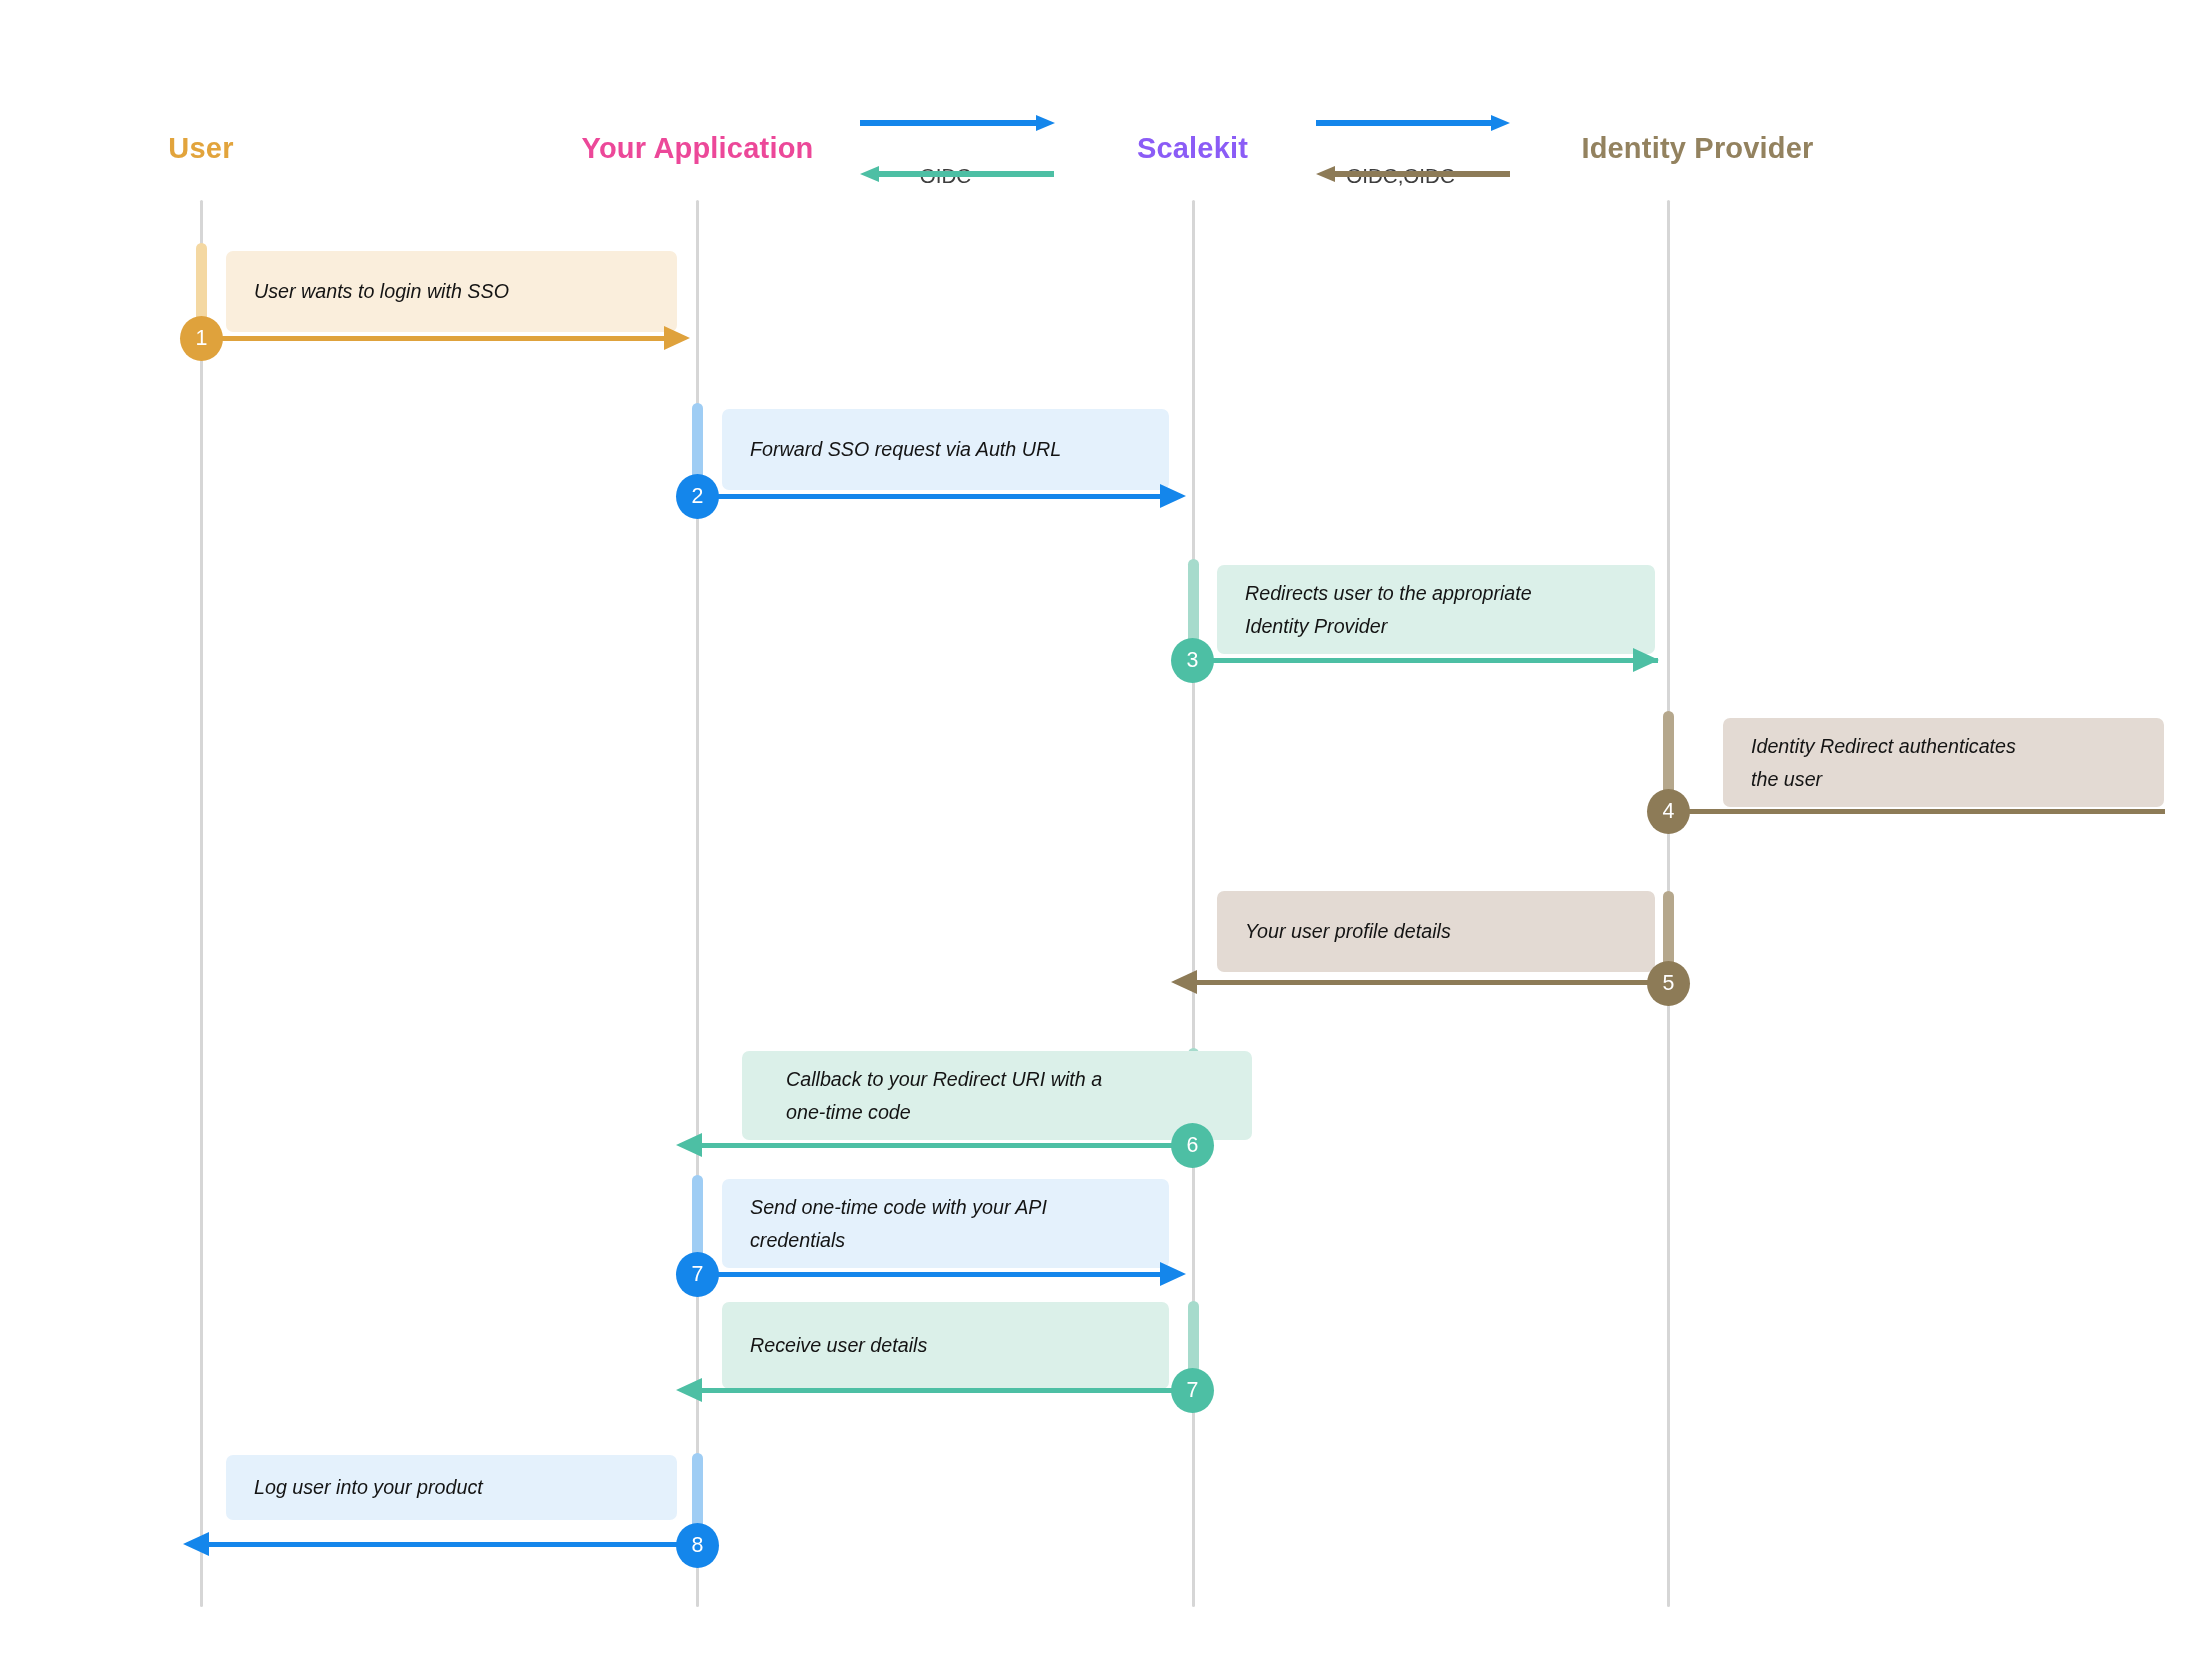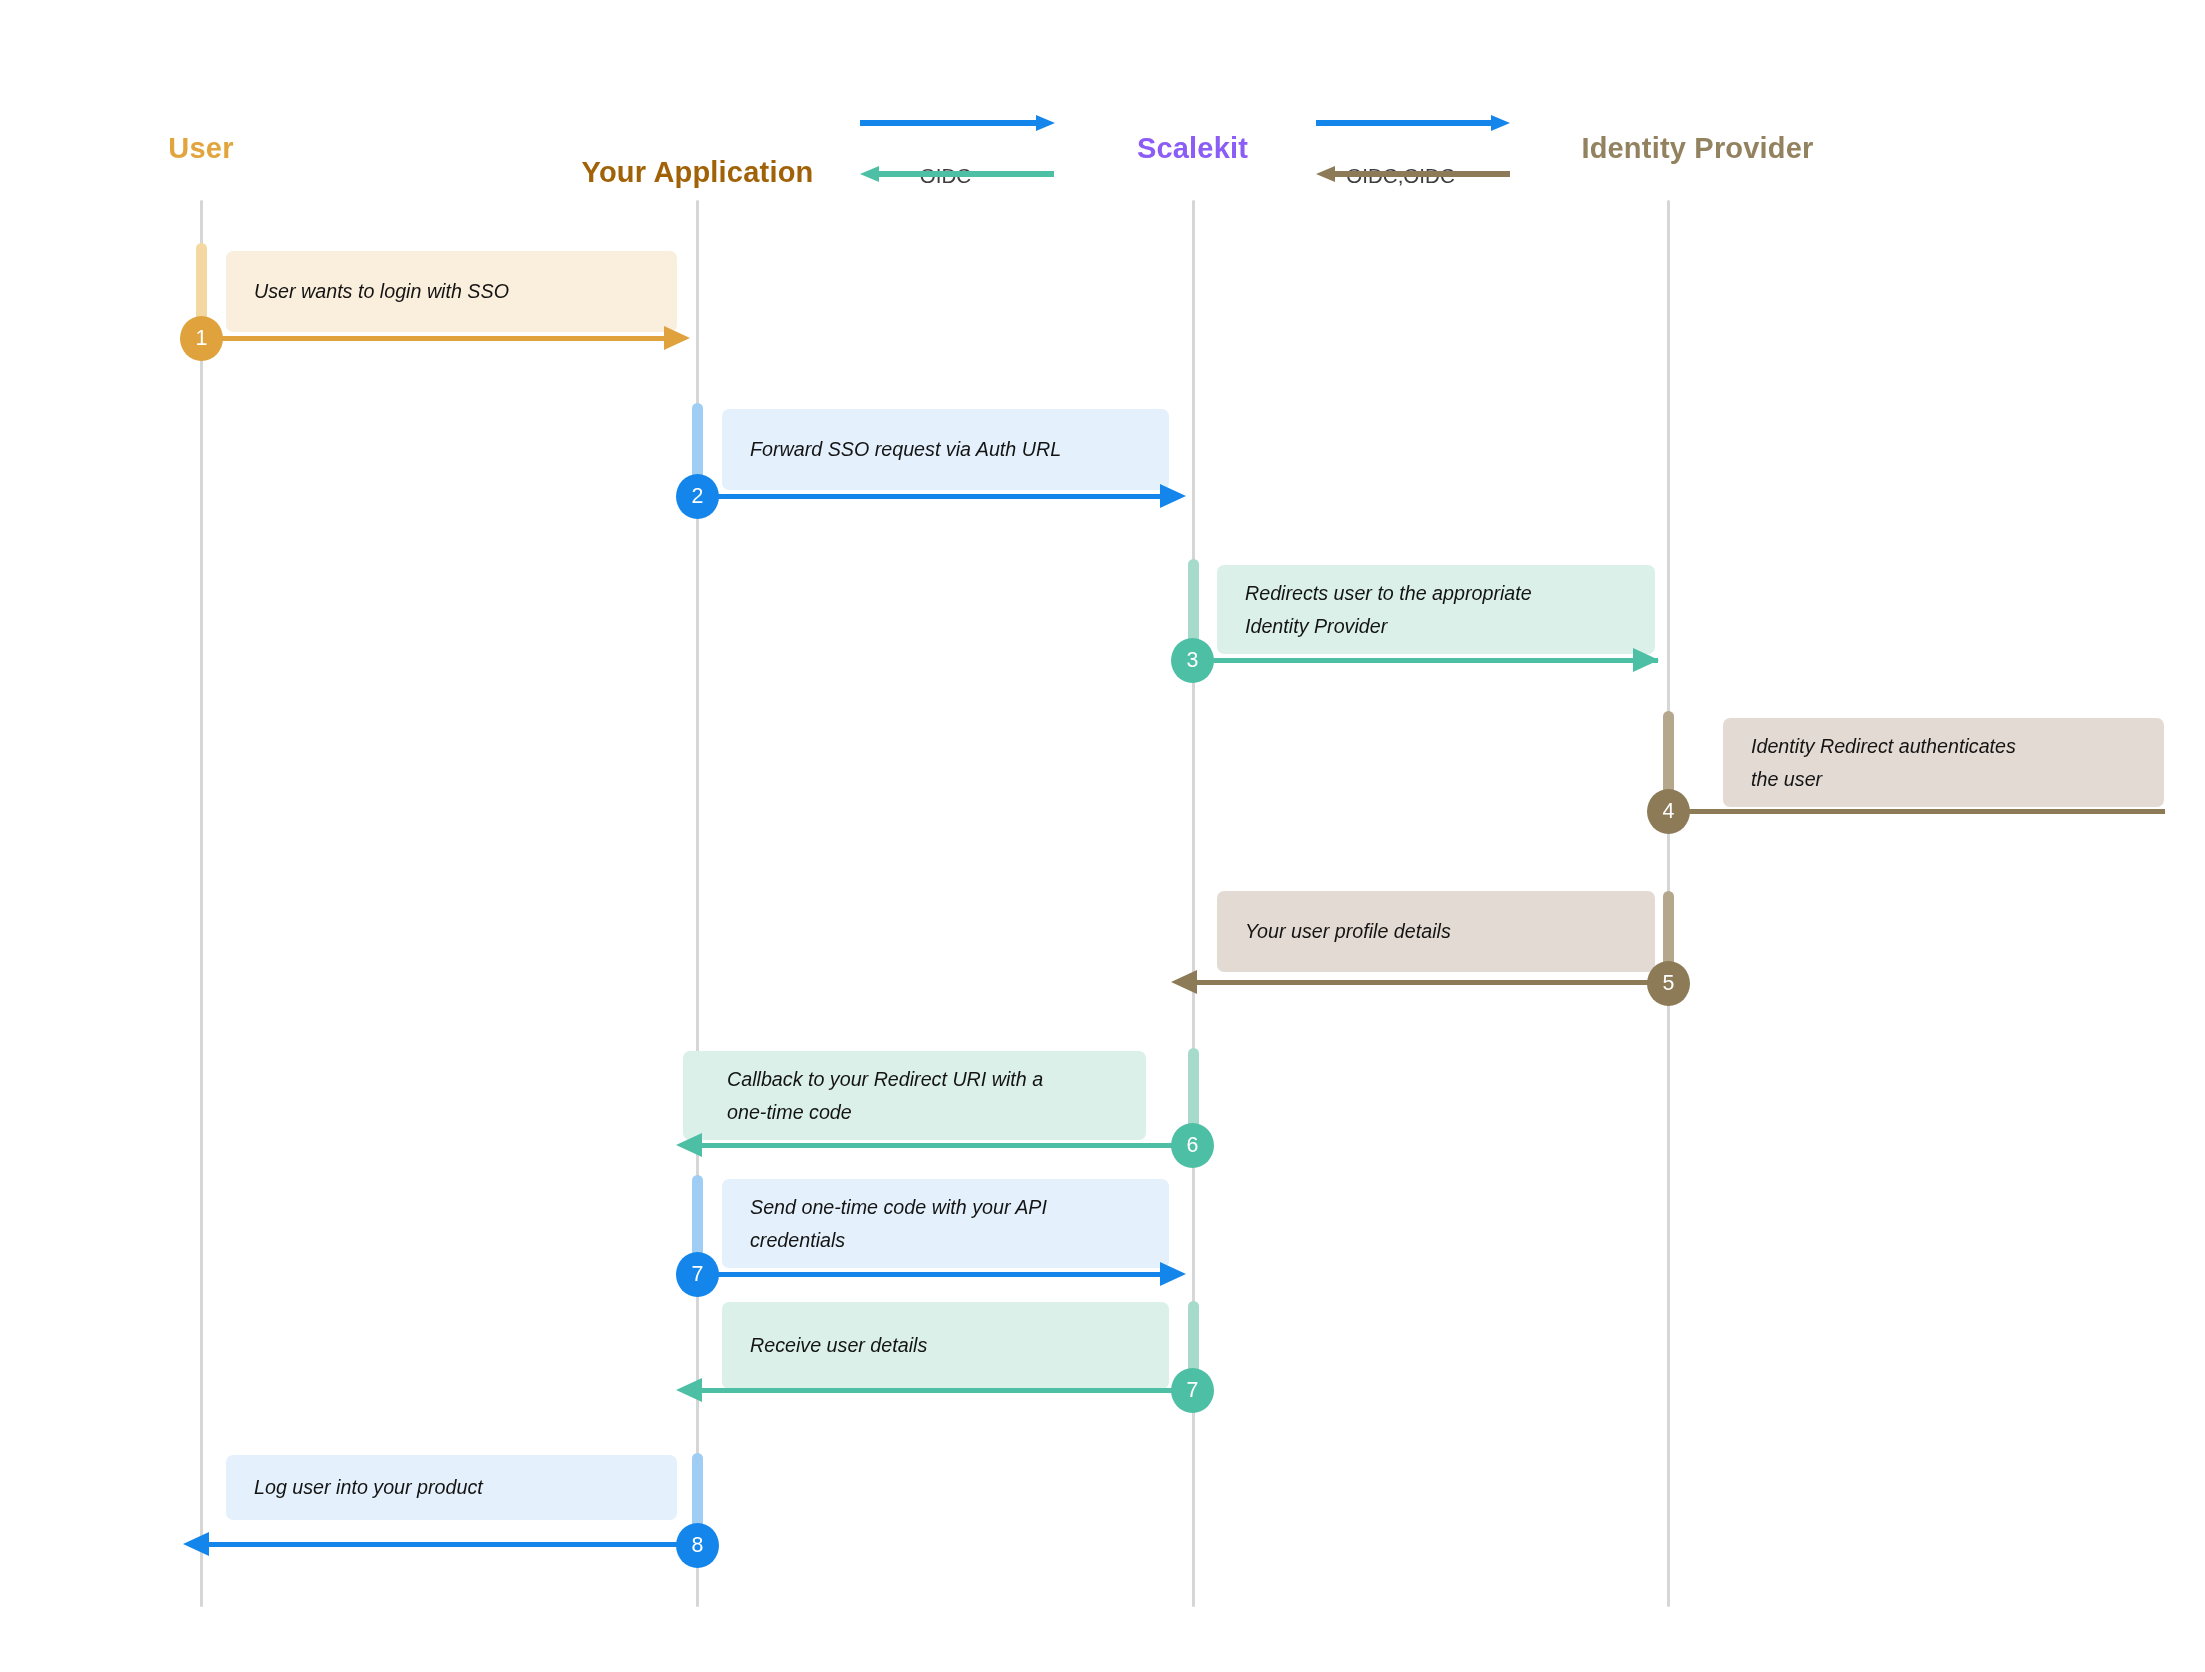--- a/index.html
+++ b/index.html
@@ -118,21 +118,21 @@
     white-space: nowrap;
     margin-top: 26px;
   }
 </style>
 </head>
 <body>
 
 <div id="canvas">
 
   <div class="actor-label" style="left:67px; width:268px; color:#E2A43C;">User</div>
-  <div class="actor-label" style="left:474px; width:447px; color:#a16207;margin-top:24px;">Your Application</div>
+  <div class="actor-label" style="left:474px; width:447px; color:#ec4899;">Your Application</div>
   <div class="actor-label" style="left:969px; width:447px; color:#8b5cf6;">Scalekit</div>
   <div class="actor-label" style="left:1474px; width:447px; color:#93825F;">Identity Provider</div>
 
   <div>
     <div class="proto-line fwd" style="left:860px; top:120px; width:176px;"></div>
     <div class="proto-head-right" style="left:1036px; top:115px;"></div>
     <div class="proto-label" style="left:856px; top:135px;">OIDC</div>
     <div class="proto-line" style="left:879px; top:171px; width:175px; background:#4DBFA4;"></div>
     <div class="proto-head-left" style="left:860px; top:166px; border-right:19px solid #4DBFA4;"></div>
   </div>
@@ -196,21 +196,21 @@
     <div class="msg-box" style="left:1217px; top:891px; width:438px; height:81px;">
       <span>Your user profile details</span>
     </div>
     <div class="head-left" style="left:1171px; top:970px;"></div>
     <div class="msg-line" style="left:1194px; top:980px; width:475px;"></div>
     <div class="step-badge" style="left:1647px; top:961px;">5</div>
   </div>
 
   <div class="theme-teal">
     <div class="activation-bar" style="left:1188px; top:1048px; height:83px;"></div>
-    <div class="msg-box" style="left:683px; top:1051px; width:463px; height:89px;padding-left:44px;">
+    <div class="msg-box" style="left:742px; top:1051px; width:510px; height:89px;padding-left:44px;">
       <span>Callback to your Redirect URI with a</span>
       <span>one-time code</span>
     </div>
     <div class="head-left" style="left:676px; top:1133px;"></div>
     <div class="msg-line" style="left:699px; top:1143px; width:494px;"></div>
     <div class="step-badge" style="left:1171px; top:1123px;">6</div>
   </div>
 
   <div class="theme-blue">
     <div class="activation-bar" style="left:692px; top:1175px; height:85px;"></div>

